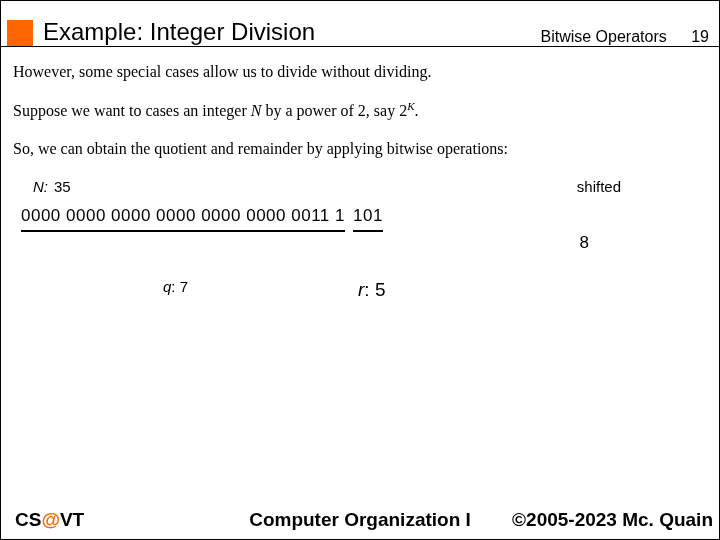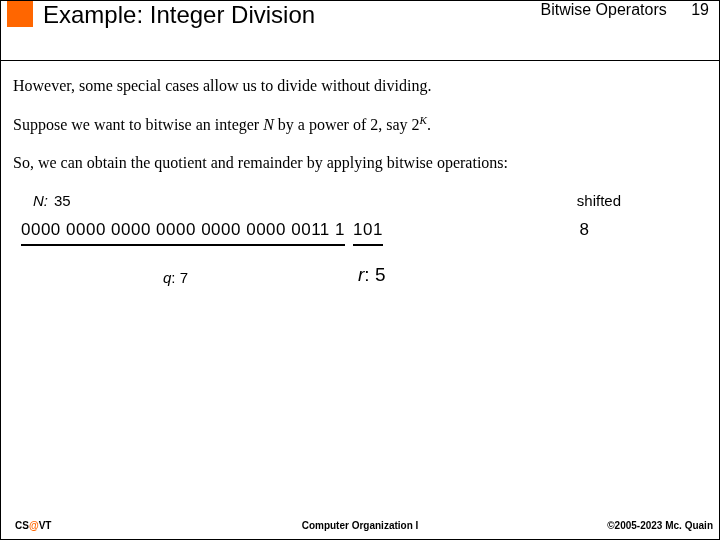--- a/index.html
+++ b/index.html
@@ -1,41 +1,41 @@
 <!DOCTYPE html>
 <html><head>
 <meta charset="utf-8">
 <style>
   * { margin: 0; padding: 0; box-sizing: border-box; }
   html, body { width: 720px; height: 540px; font-family: "Times New Roman", Times, serif; color: #000; background: #fff; overflow: hidden; }
   .slide { width: 720px; height: 540px; position: relative; border: 1px solid #000; }
-  .header { display: flex; align-items: flex-start; height: 60px; border-bottom: 1px solid #000; }
+  .header { display: flex; align-items: flex-end; height: 46px; border-bottom: 1px solid #000; }
   .orange-block { width: 26px; height: 26px; background: #ff6600; margin-left: 6px; margin-right: 10px; }
   .title { font-size: 24px; font-family: Arial, Helvetica, sans-serif; font-weight: 400; flex: 1; }
   .hdr-right { font-size: 16px; font-family: Arial, Helvetica, sans-serif; margin-right: 10px; white-space: nowrap; }
   .page-num { margin-left: 20px; }
   .body { padding: 14px 18px 0 12px; font-size: 16px; line-height: 1.35; }
   .para { margin-bottom: 16px; }
   .ital { font-style: italic; }
   .sup { font-style: italic; vertical-align: super; font-size: 11px; }
   .example-row1 { display: flex; margin-top: 18px; }
   .n-label { font-family: Arial, Helvetica, sans-serif; font-style: italic; font-size: 15px; margin-left: 20px; }
   .n-val { font-family: Arial, Helvetica, sans-serif; font-size: 15px; margin-left: 6px; }
   .divisor-label { font-family: Arial, Helvetica, sans-serif; font-size: 15px; margin-left: auto; margin-right: 80px; }
-  .example-row2 { display: flex; align-items: flex-start; margin-top: 8px; }
+  .example-row2 { display: flex; align-items: flex-start; margin-top: 8px; flex-direction: column; }
   .bits-wrap { margin-left: 8px; }
   .bits-main, .bits-tail { font-family: Arial, Helvetica, sans-serif; font-size: 17px; letter-spacing: 0.5px; display: inline-block; padding-bottom: 2px; }
   .bits-main { border-bottom: 2px solid #000; }
   .bits-tail { border-bottom: 2px solid #000; margin-left: 8px; }
   .divisor-val { font-family: Arial, Helvetica, sans-serif; font-size: 17px; margin-left: auto; margin-right: 112px; margin-top: 0; }
-  .example-row3 { display: flex; margin-top: 16px; align-items: flex-end; }
+  .example-row3 { display: flex; margin-top: 22px; }
   .q-group { margin-left: 150px; font-family: Arial, Helvetica, sans-serif; font-size: 15px; }
   .r-group { margin-left: 170px; font-family: Arial, Helvetica, sans-serif; font-size: 19px; }
   .qr-label { font-style: italic; }
-  .footer { position: absolute; bottom: 8px; left: 0; right: 0; display: flex; align-items: center; font-family: Arial, Helvetica, sans-serif; font-size: 10px; font-weight: bold; gap: 44px; }
+  .footer { position: absolute; bottom: 8px; left: 0; right: 0; display: flex; align-items: center; font-family: Arial, Helvetica, sans-serif; font-size: 19px; font-weight: bold; gap: 44px; }
   .cs { margin-left: 14px; }
   .at { color: #ff6600; }
   .course { position: absolute; left: 50%; transform: translateX(-50%); }
   .copyright { margin-left: auto; margin-right: 6px; }
 </style>
 </head>
 <body>
 
 <div class="slide">
 
@@ -46,21 +46,21 @@
       <span>Bitwise Operators</span>
       <span class="page-num">19</span>
     </div>
   </div>
 
   <div class="body">
 
     <div class="para">However, some special cases allow us to divide without dividing.</div>
 
     <div class="para">
-      <span>Suppose we want to bitwise an integer </span><span class="ital">N</span><span> by a power of 2, say 2</span><span class="sup">K</span><span>.</span>
+      <span>Suppose we want to cases an integer </span><span class="ital">N</span><span> by a power of 2, say 2</span><span class="sup">K</span><span>.</span>
     </div>
 
 
     <div class="para">So, we can obtain the quotient and remainder by applying bitwise operations:</div>
 
     <div class="example-row1">
       <span class="n-label">
         <span class="ital">N</span><span>:</span>
       </span>
       <span class="n-val">35</span>

